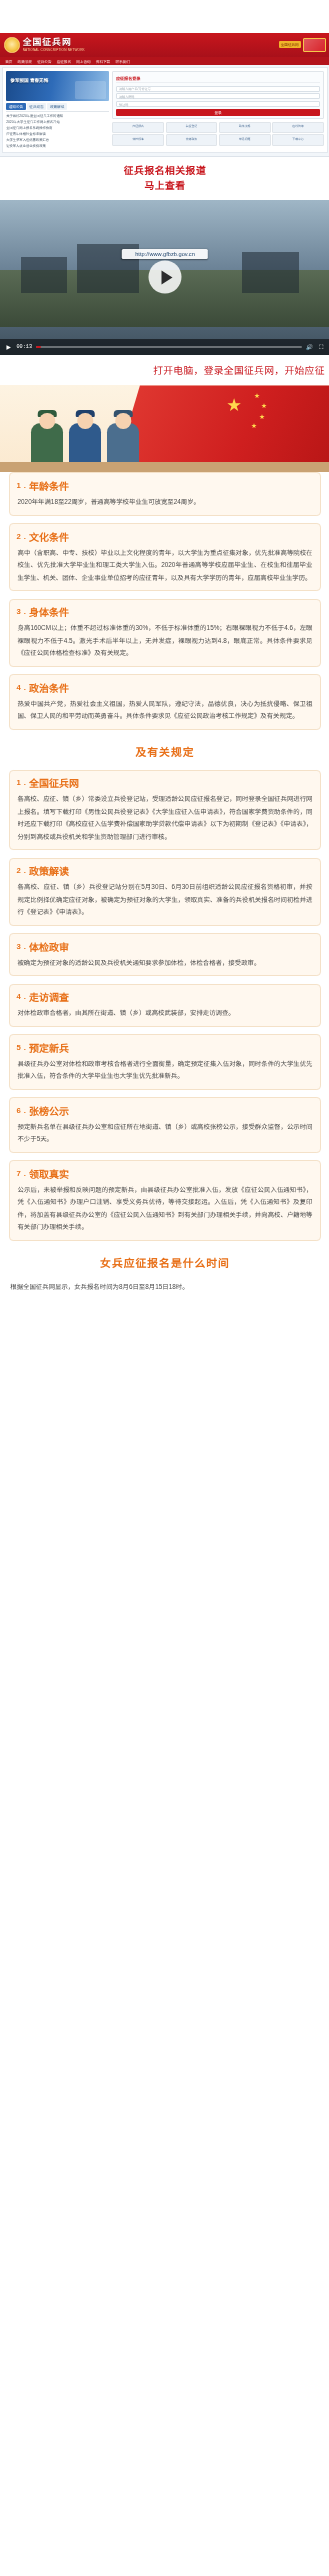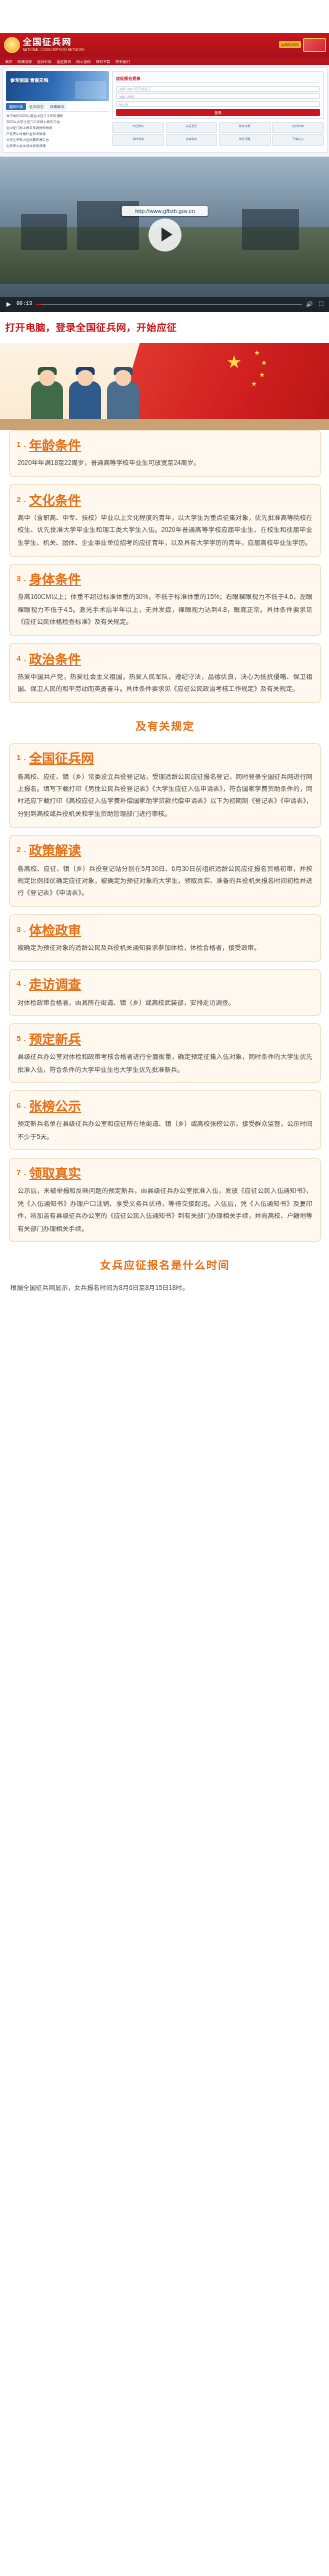--- a/index.html
+++ b/index.html
@@ -320,25 +320,25 @@
   .vb-track::after {
     content: "";
     position: absolute; left: 0; top: 0; bottom: 0;
     width: 2%;
     background: #c8161d;
     border-radius: 1px;
   }
 
   
   .cta {
-    text-align: left;
+    text-align: right;
     padding: 8.2px 5.2px 7.2px;
     color: #c8161d;
     font-size: 9.8px;
-    font-weight: bold;
+    font-weight: normal;
     line-height: 1.55;
     letter-spacing: 0.3px;
   }
 
   
   .illus {
     width: 330px;
     height: 87px;
     position: relative;
     background: linear-gradient(180deg, #fdf3e2 0%, #fbe9cf 100%);
@@ -419,23 +419,22 @@
     padding: 4.6px 6.2px 3.1px;
   }
   .card-num {
     color: #e8711a;
     font-size: 7.7px;
     font-weight: bold;
     flex: 0 0 auto;
   }
   .card-title {
     color: #e8711a;
-    font-size: 13px;
+    font-size: 10px;
     font-weight: bold;
-    text-decoration: underline;
   }
   .card-body {
     padding: 0 7.2px 6.2px;
     font-size: 6.4px;
     line-height: 1.95;
     color: #4a4a4a;
     text-align: justify;
   }
   .card-body p { margin-bottom: 3.1px; }
   .card-body p:last-child { margin-bottom: 0; }
@@ -513,20 +512,24 @@
           <div class="quick-cell">在线咨询</div>
           <div class="quick-cell">体检标准</div>
           <div class="quick-cell">优待政策</div>
           <div class="quick-cell">常见问题</div>
           <div class="quick-cell">下载中心</div>
         </div>
       </div>
     </div>
   </div>
 
+  <div class="headline">
+    <div class="l1">征兵报名相关报道</div>
+    <div class="l2">马上查看</div>
+  </div>
 
   <div class="video">
     <div class="video-sky"></div>
     <div class="video-ground"></div>
     <div class="video-bldg" style="left:20.6px; width:46px; height:36px;"></div>
     <div class="video-bldg" style="left:77px; width:62px; height:49px;"></div>
     <div class="video-bldg" style="right:31px; width:57px; height:41px;"></div>
     <div class="video-urlbar">http://www.gfbzb.gov.cn</div>
     <div class="play-btn">
       <div class="play-tri"></div>

